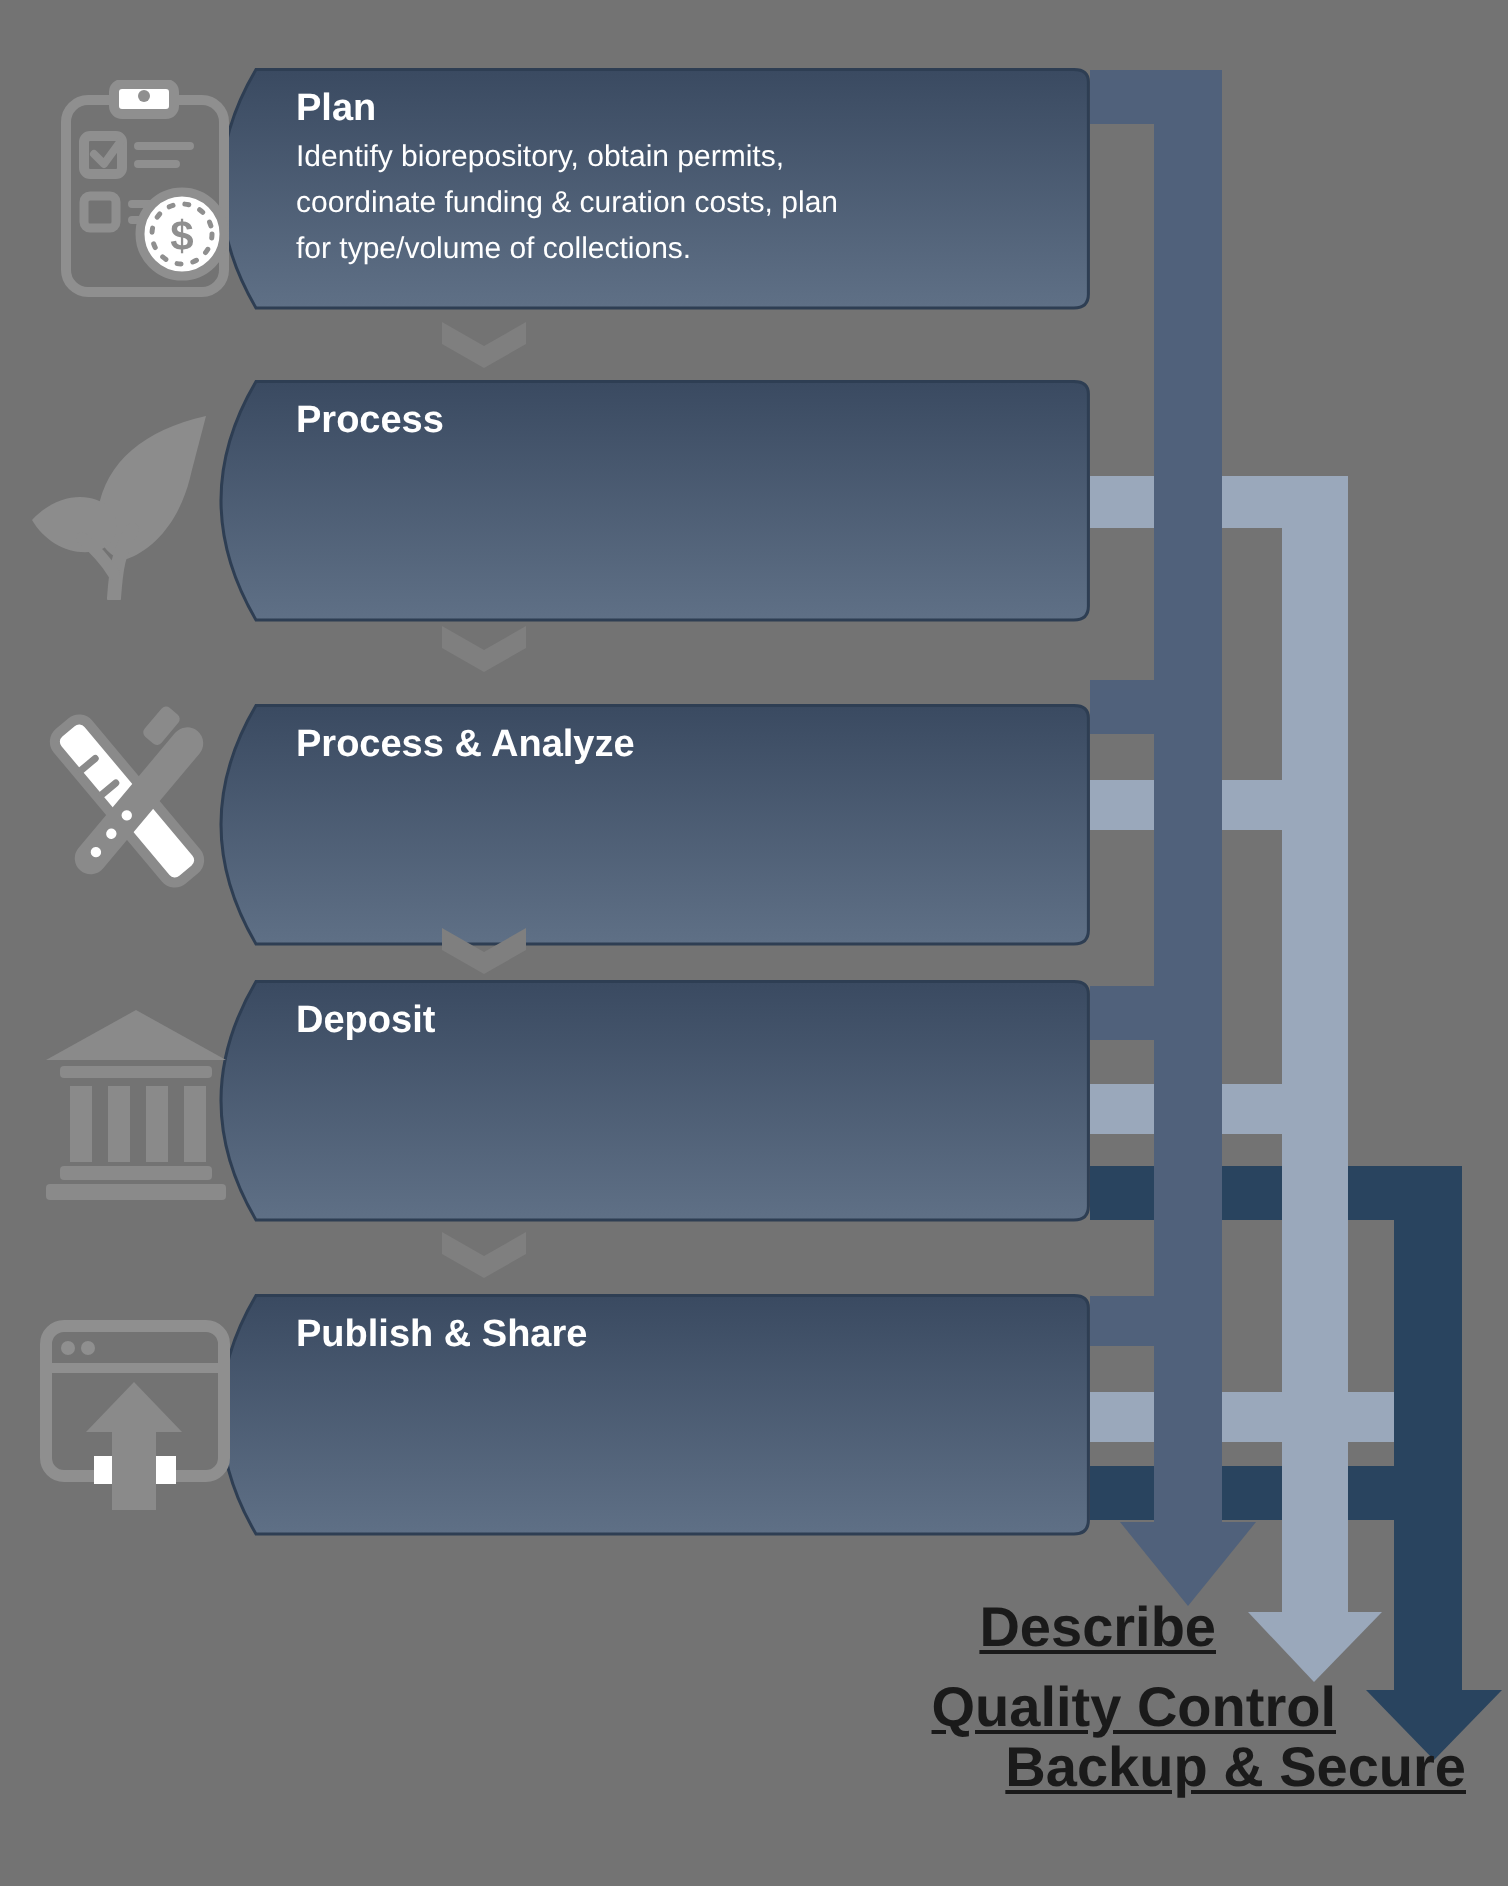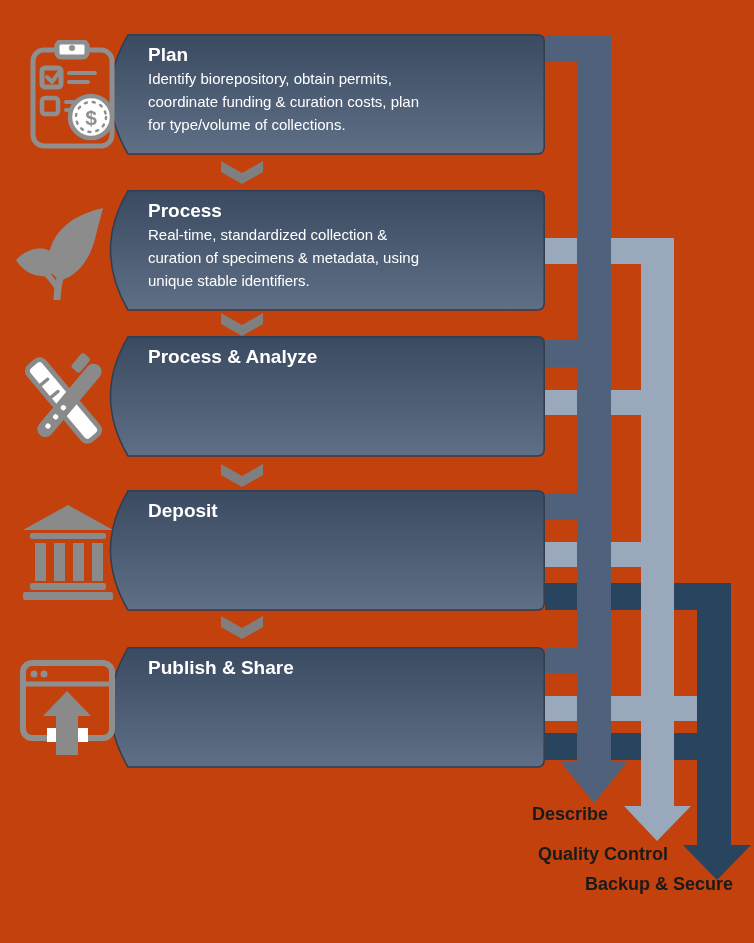--- a/index.html
+++ b/index.html
@@ -1,31 +1,31 @@
 <!DOCTYPE html>
 <html><head>
 <meta charset="utf-8">
 <style>
   html,body{margin:0;padding:0;background:#ffffff;}
-  #canvas{position:relative;width:754px;height:943px;background:#c2410c;overflow:hidden;
+  #canvas{position:relative;width:754px;height:943px;background:#737373;overflow:hidden;
           font-family:"Liberation Sans",sans-serif;}
   .layer{position:absolute;left:0;top:0;}
   
   .stage{position:absolute;left:102px;width:443px;height:120px;}
   .stage-bg{position:absolute;left:0;top:0;}
   .stage-text{position:absolute;left:46px;top:9px;width:390px;color:#ffffff;}
   .stage-title{font-size:19px;font-weight:bold;line-height:24px;}
   .stage-desc{font-size:15px;line-height:23px;white-space:pre-line;}
   
   .icon{position:absolute;}
   
   .chev{position:absolute;left:221px;}
   
-  .flow-label{position:absolute;font-size:18px;font-weight:bold;color:#1a1a1a;
-              line-height:30px;white-space:nowrap;text-align:right;}
+  .flow-label{position:absolute;font-size:28px;font-weight:bold;color:#1a1a1a;
+              line-height:30px;white-space:nowrap;text-align:right;text-decoration:underline;}
   #lbl-describe{right:146px;top:799px;}
   #lbl-qc{right:86px;top:839px;}
   #lbl-backup{right:21px;top:869px;}
 </style>
 </head>
 <body>
 
 <div id="canvas">
 
   <svg width="0" height="0" style="position:absolute" aria-hidden="true">
@@ -95,41 +95,38 @@
   <svg class="chev" style="top:161px" width="42" height="23" viewBox="0 0 42 23">
     <polygon points="0,0 21,12 42,0 42,11 21,23 0,11" fill="#7f7f7f"></polygon>
   </svg>
 
   <div class="stage" style="top:190px">
     <svg class="stage-bg" width="443" height="121" viewBox="0 0 443 121">
       <path d="M 26,0.8 L 435,0.8 Q 442.2,0.8 442.2,7 L 442.2,113 Q 442.2,120 435,120 L 26,120 Q -9,60 26,0.8 Z" fill="url(#boxGrad)" stroke="#2e3e53" stroke-width="1.5"></path>
     </svg>
     <div class="stage-text">
       <div class="stage-title">Process</div>
-      <div class="stage-desc">Real-time, standardized collection &amp;
-curation of specimens &amp; metadata, using
-unique stable identifiers.</div>
     </div>
   </div>
   <svg class="icon" style="left:14px;top:208px" width="95" height="92" viewBox="0 0 95 92">
     <g fill="#8c8c8c">
       <path d="M89,0 C58,7 39,23 35,47 C33,61 39,70 48,72 C64,67 76,51 81,31 C84,19 87,8 89,0 Z"></path>
       <path d="M2,52 C14,39 31,37 41,46 C47,53 45,63 36,67 C23,71 9,64 2,52 Z"></path>
     </g>
     <g fill="none" stroke="#8c8c8c" stroke-linecap="round">
       <path d="M43,91 C44,77 45,68 52,57" stroke-width="7"></path>
       <path d="M43,79 C38,71 33,66 27,61" stroke-width="6"></path>
     </g>
   </svg>
 
   <svg class="chev" style="top:313px" width="42" height="23" viewBox="0 0 42 23">
     <polygon points="0,0 21,12 42,0 42,11 21,23 0,11" fill="#7f7f7f"></polygon>
   </svg>
 
-  <div class="stage" style="top:336px">
+  <div class="stage" style="top:352px">
     <svg class="stage-bg" width="443" height="121" viewBox="0 0 443 121">
       <path d="M 26,0.8 L 435,0.8 Q 442.2,0.8 442.2,7 L 442.2,113 Q 442.2,120 435,120 L 26,120 Q -9,60 26,0.8 Z" fill="url(#boxGrad)" stroke="#2e3e53" stroke-width="1.5"></path>
     </svg>
     <div class="stage-text">
       <div class="stage-title">Process &amp; Analyze</div>
 
     </div>
   </div>
   <svg class="icon" style="left:20px;top:352px" width="95" height="100" viewBox="0 0 95 100">
 

